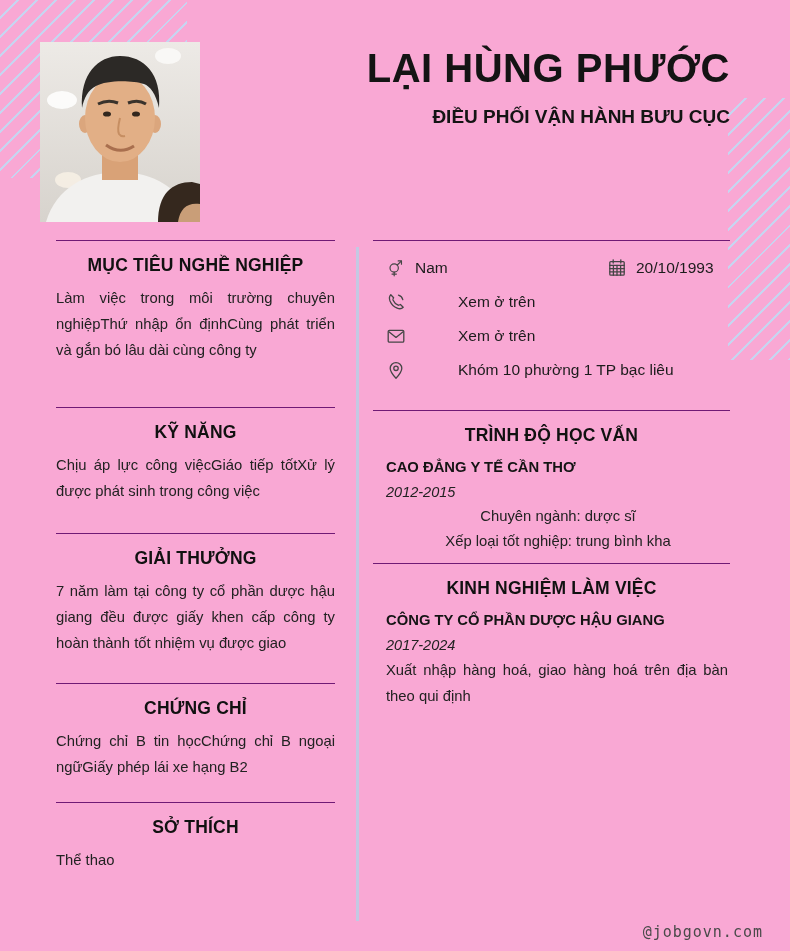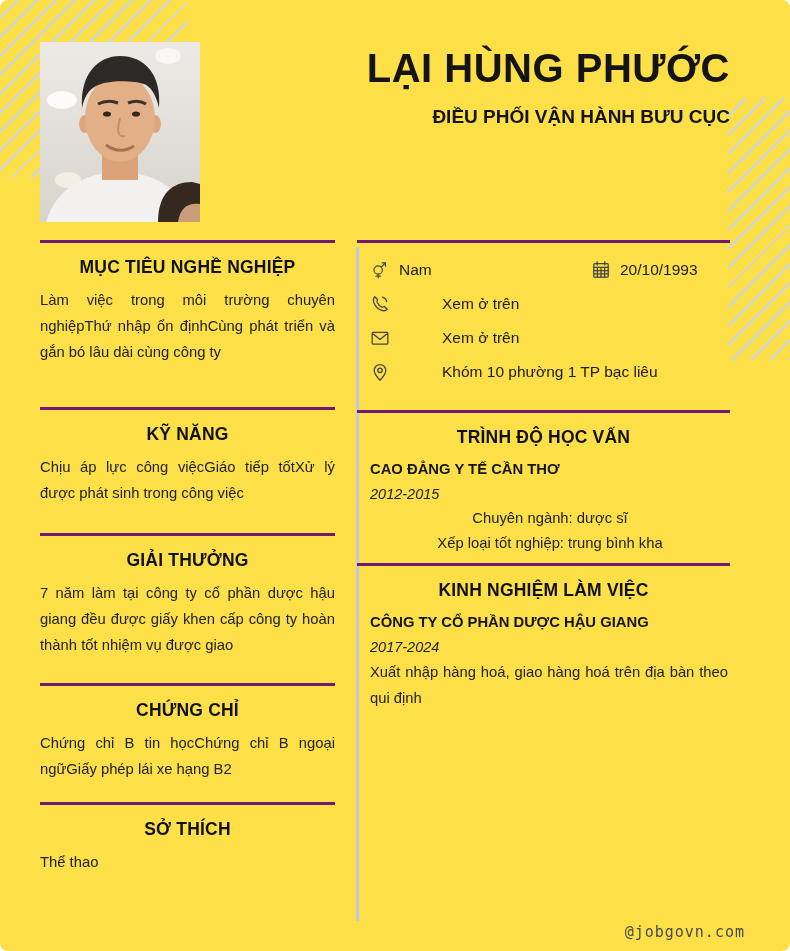--- a/index.html
+++ b/index.html
@@ -1,18 +1,18 @@
 <!DOCTYPE html>
 <html><head>
 <meta charset="utf-8">
 <style>
   html,body { margin:0; padding:0; background:#fff; }
   .page {
-    position:relative; width:790px; height:951px; background:#fde047;
-    font-family:"Liberation Sans", sans-serif; color:#1f1f1f; overflow:hidden;border-radius:8px;
+    position:relative; width:790px; height:951px; background:#f9a8d4;
+    font-family:"Liberation Sans", sans-serif; color:#1f1f1f; overflow:hidden;
   }
   
   .hatch {
     position:absolute;
     background:repeating-linear-gradient(135deg, transparent 0, transparent 11.5px, #c8d4f0 11.5px, #c8d4f0 13.5px);
   }
   .hatch-tl { left:0; top:0; width:187px; height:178px; }
   .hatch-tr { left:728px; top:98px; width:62px; height:262px; }
 
   .photo { position:absolute; left:40px; top:42px; width:160px; height:180px; }
@@ -20,21 +20,21 @@
 
   .header-block { position:absolute; top:46px; right:60px; text-align:right; }
   .header-block h1 { margin:0; font-size:40px; font-weight:bold; letter-spacing:0.5px; color:#141414; }
   .header-block .subtitle { margin-top:15px; font-size:19px; font-weight:bold; color:#141414; }
 
   .vdivider { position:absolute; left:356px; top:247px; width:3px; height:674px; background:#c3c9e3; }
 
   .col-left  { position:absolute; left:40px;  top:240px; width:295px; }
   .col-right { position:absolute; left:357px; top:240px; width:373px; }
 
-  .sec { border-top:3px solid #701a75; box-sizing:border-box; }
+  .sec { border-top:1px solid #701a75; box-sizing:border-box;margin-left:16px; }
   .sec h2 { text-align:center; font-size:17.5px; font-weight:bold; color:#111;
             margin:14px 0 9px; letter-spacing:0.2px; }
   .sec p  { margin:0; font-size:14.8px; line-height:26px; text-align:justify; color:#222; }
 
   .sec-objective    { height:167px; }
   .sec-skills       { height:126px; }
   .sec-awards       { height:150px; }
   .sec-certificates { height:119px; }
   .sec-hobbies      { height:170px; }
   .sec-hobbies p    { text-align:left; }
@@ -50,21 +50,21 @@
 
   .sec-education  { height:153px; }
   .sec-experience { height:368px; }
   .detail { padding:0 0 0 13px; }
   .d-name   { font-weight:bold; font-size:14.8px; line-height:25px; color:#141414; }
   .d-period { font-style:italic; font-size:14.5px; line-height:24px; color:#222; }
   .d-line   { font-size:14.8px; line-height:25px; color:#222;text-align:center; }
   .d-desc   { font-size:14.8px; line-height:26px; color:#222; text-align:justify; padding-right:2px; }
 
   .watermark {
-    position:absolute; right:45px; bottom:10px;
+    position:absolute; right:27px; bottom:10px;
     font-family:"DejaVu Sans Mono", monospace; font-size:15px;
     color:#4a4a4a; letter-spacing:1px;
   }
 </style>
 </head>
 <body>
 
 <div class="page">
 
   <div class="hatch hatch-tl"></div>

